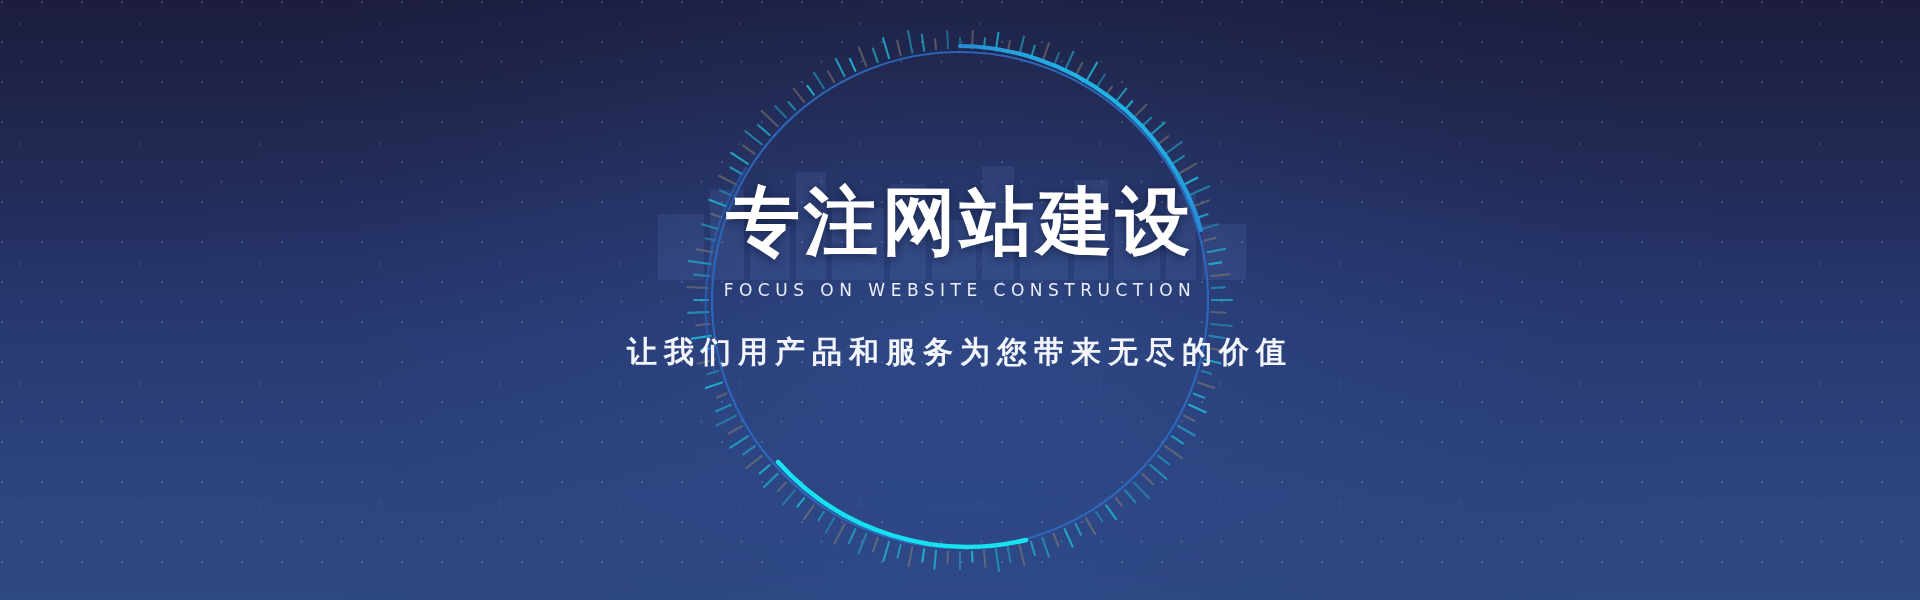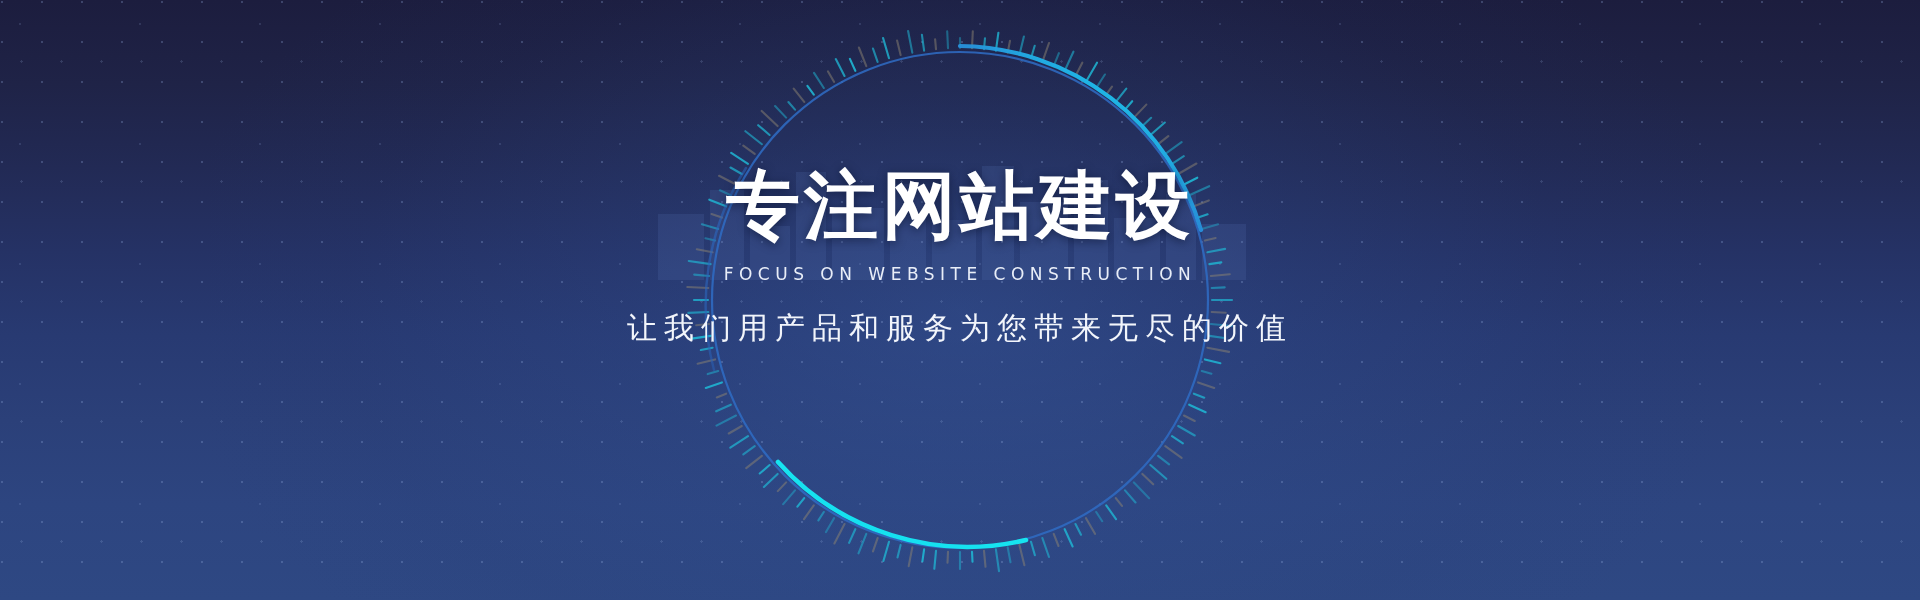--- a/index.html
+++ b/index.html
@@ -88,21 +88,21 @@
     width: 620px;
     height: 620px;
     transform: translate(-50%, -50%);
     pointer-events: none;
   }
 
   #content {
     position: absolute;
     left: 0;
     right: 0;
-    top: 168px;
+    top: 184px;
     text-align: center;
     pointer-events: none;
   }
 
   .title {
     font-family: "DejaVu Sans", "Liberation Sans", sans-serif;
     font-size: 74px;
     line-height: 1.0;
     font-weight: bold;
     color: #ffffff;
@@ -115,24 +115,24 @@
     margin-top: 22px;
     font-family: "DejaVu Sans", "Liberation Sans", sans-serif;
     font-size: 17px;
     font-weight: 400;
     color: #e9eef8;
     letter-spacing: 5.5px;
     white-space: nowrap;
   }
 
   .tagline {
-    margin-top: 24px;
+    margin-top: 32px;
     font-family: "DejaVu Sans", "Liberation Sans", sans-serif;
     font-size: 30px;
-    font-weight: 400;
+    font-weight: 700;
     color: #f2f5fb;
     letter-spacing: 7px;
     white-space: nowrap;
   }
 </style>
 </head>
 <body>
 
 <div id="banner">
 

